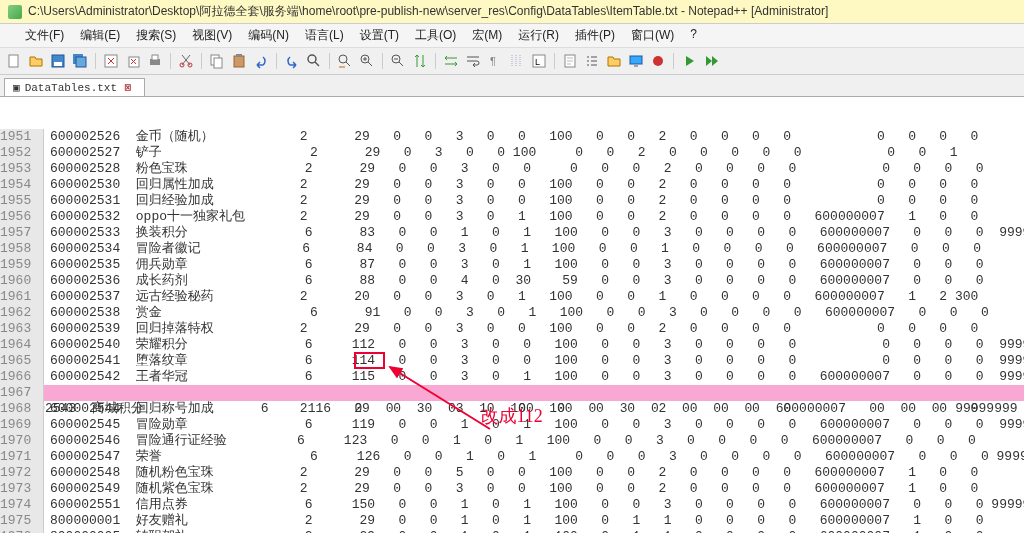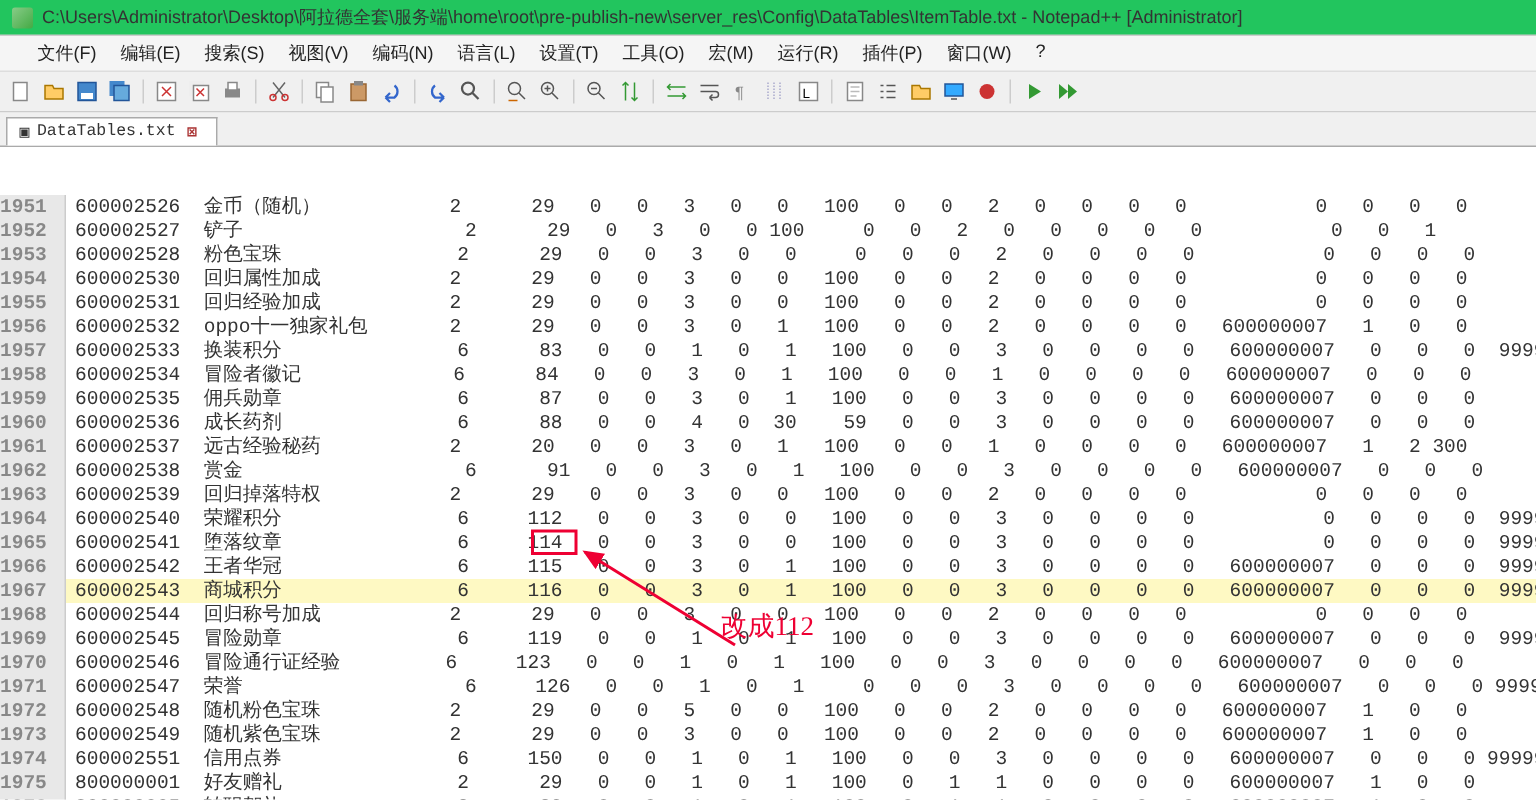--- a/index.html
+++ b/index.html
@@ -1,31 +1,31 @@
 <!DOCTYPE html>
 <html><head>
 <meta charset="utf-8">
 <style>
   * { margin:0; padding:0; box-sizing:border-box; }
   body { font-family:"Segoe UI",Tahoma,sans-serif; font-size:11px; background:#fff; width:1024px; height:533px; overflow:hidden; position:relative; }
-  .titlebar { background:#22c55e; border-bottom:1px solid #ccc; padding:3px 8px; font-size:12px; color:#333; display:flex; align-items:center; }
+  .titlebar { background:#fef9c3; border-bottom:1px solid #ccc; padding:3px 8px; font-size:12px; color:#333; display:flex; align-items:center; }
   .title-icon { width:14px; height:14px; background:linear-gradient(135deg,#8c8,#4a4); margin-right:6px; border-radius:2px; display:inline-block; }
   .menubar { background:#f5f5f5; padding:0 17px; display:flex; border-bottom:1px solid #ddd; }
   .menu-item { padding:3px 8px; font-size:12px; color:#222; cursor:pointer; }
   .toolbar { background:#f0f0f0; padding:3px 4px; display:flex; gap:2px; border-bottom:1px solid #ccc; flex-wrap:wrap; }
   .tb { width:20px; height:20px; display:flex; align-items:center; justify-content:center; cursor:pointer; border-radius:2px; }
   .tb svg { width:16px; height:16px; }
   .tb-sep { width:1px; background:#ccc; margin:2px 3px; }
   .tabbar { background:#f0f0f0; display:flex; border-bottom:1px solid #aaa; padding-left:4px; padding-top:3px; }
   .tab { background:#fff; border:1px solid #aaa; border-bottom:none; padding:2px 10px 2px 8px; font-size:11px; display:flex; align-items:center; gap:5px; font-family:"Courier New",monospace; color:#333; }
   .tab-close { width:12px; height:12px; display:flex; align-items:center; justify-content:center; cursor:pointer; color:#a33; font-weight:bold; }
   .editor { font-family:"Courier New","SimSun",monospace; font-size:13px; line-height:16px; white-space:pre; position:relative; }
   .line { display:flex; height:16px; }
-  .line.hl { background:#fef9c3; }
-  .lineno { width:44px; text-align:right; padding-right:12px; color:#888; background:#e8e8e8; border-right:1px solid #ccc; flex-shrink:0;font-weight:bold; }
+  .line.hl { background:#f9a8d4;flex-direction:column; }
+  .lineno { width:44px; text-align:right; padding-right:12px; color:#888; background:#e8e8e8; border-right:1px solid #ccc; flex-shrink:0; }
   .content { padding-left:6px; color:#333; letter-spacing:0; }
   .annot-box { position:absolute; border:2px solid #e03; pointer-events:none; }
   .annot-arrow { position:absolute; pointer-events:none; }
   .annot-text { position:absolute; color:#e03; font-size:18px; font-family:Liberation Serif, serif; pointer-events:none; font-weight:500; }
 </style>
 </head>
 <body>
 
 <div class="titlebar">
   <span class="title-icon"></span>

